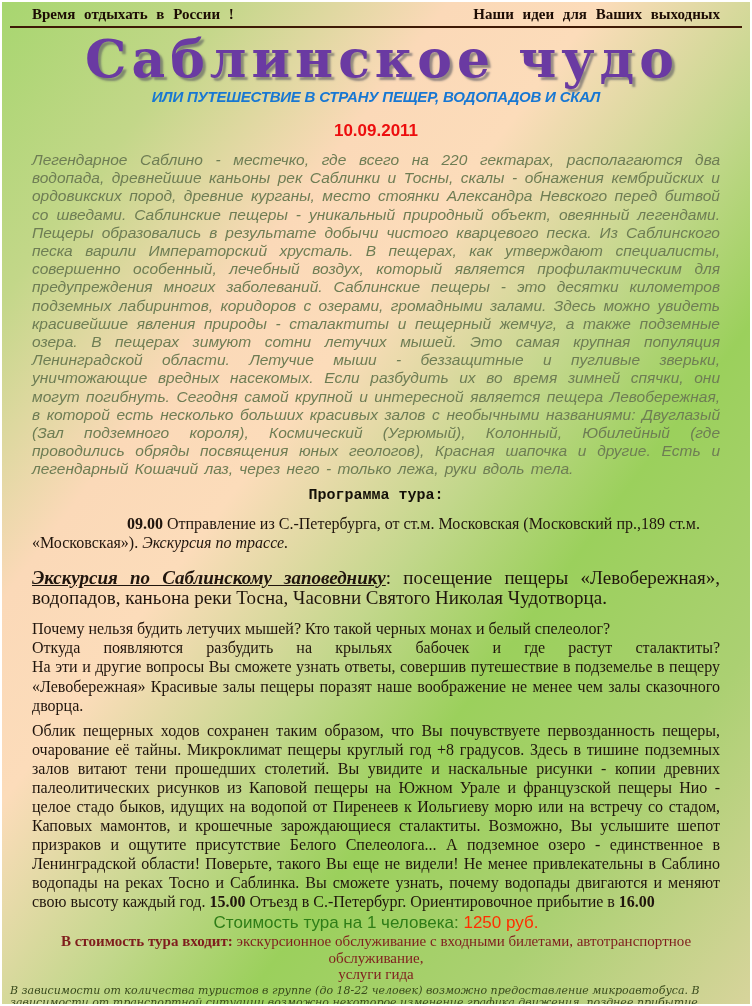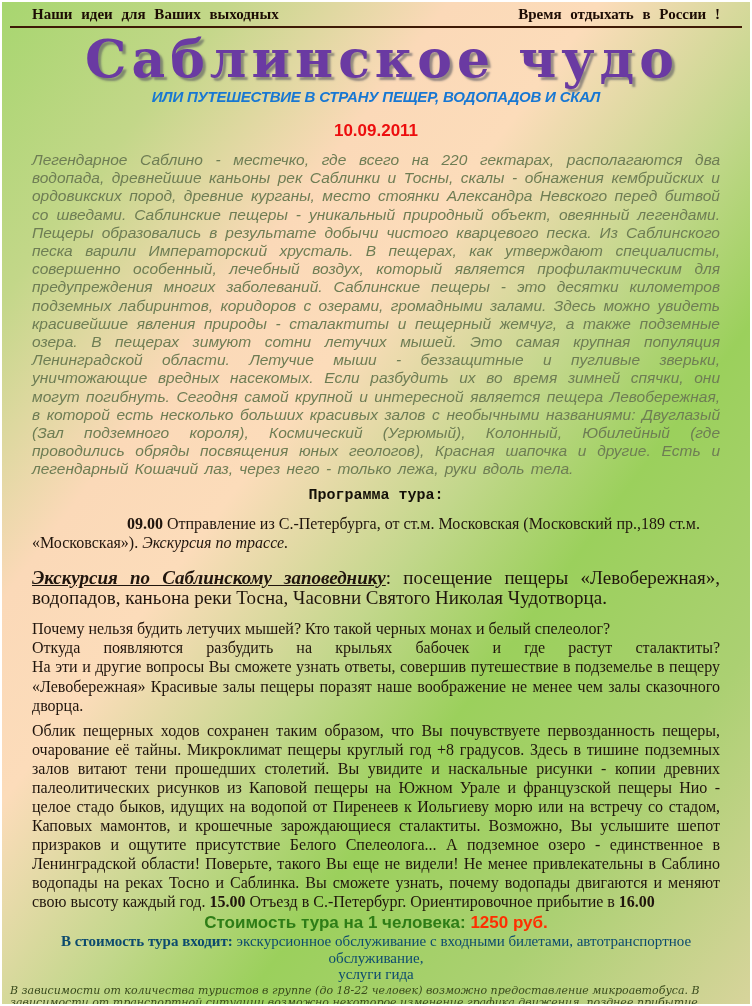--- a/index.html
+++ b/index.html
@@ -60,42 +60,42 @@
   .q2 { text-align: justify; text-align-last: justify; }
   .q3 { text-align: justify; }
   .description {
     margin: 6px 30px 0 30px; text-align: justify;
     font-size: 16px; line-height: 19px;
   }
   .description b { font-weight: bold; }
   .price {
     text-align: center; margin-top: 2px;
     font-family: "Liberation Sans", sans-serif;
-    font-weight: bold; font-size: 17px; line-height: 19px;
+    font-weight: normal; font-size: 17px; line-height: 19px;
   }
   .price-label { color: #2e7d17; }
   .price-value { color: #ff2e00; }
   .includes {
     margin: 1px 18px 0 18px; text-align: center;
-    font-size: 15px; line-height: 16.5px; color: #0c4a6e;
+    font-size: 15px; line-height: 16.5px; color: #7f1d1d;
   }
   .includes .lead { font-weight: bold; }
   .includes .center-line { display: block; }
   .footnote {
     margin: 2px 8px 0 8px;
     font-family: "DejaVu Serif", serif; font-style: italic;
     font-size: 11px; line-height: 12.5px; color: #394a1c;
   }
 </style>
 </head>
 <body>
 
 <header class="topbar">
+  <span>Время отдыхать в России !</span>
   <span>Наши идеи для Ваших выходных</span>
-  <span>Время отдыхать в России !</span>
 </header>
 
 <h1 class="title">Саблинское чудо</h1>
 
 <div class="subtitle">ИЛИ ПУТЕШЕСТВИЕ В СТРАНУ ПЕЩЕР, ВОДОПАДОВ И СКАЛ</div>
 
 <div class="date">10.09.2011</div>
 
 <p class="intro">Легендарное Саблино - местечко, где всего на 220 гектарах, располагаются два водопада, древнейшие каньоны рек Саблинки и Тосны, скалы - обнажения кембрийских и ордовикских пород, древние курганы, место стоянки Александра Невского перед битвой со шведами. Саблинские пещеры - уникальный природный объект, овеянный легендами. Пещеры образовались в результате добычи чистого кварцевого песка. Из Саблинского песка варили Императорский хрусталь. В пещерах, как утверждают специалисты, совершенно особенный, лечебный воздух, который является профилактическим для предупреждения многих заболеваний. Саблинские пещеры - это десятки километров подземных лабиринтов, коридоров с озерами, громадными залами. Здесь можно увидеть красивейшие явления природы - сталактиты и пещерный жемчуг, а также подземные озера. В пещерах зимуют сотни летучих мышей. Это самая крупная популяция Ленинградской области. Летучие мыши - беззащитные и пугливые зверьки, уничтожающие вредных насекомых. Если разбудить их во время зимней спячки, они могут погибнуть. Сегодня самой крупной и интересной является пещера Левобережная, в которой есть несколько больших красивых залов с необычными названиями: Двуглазый (Зал подземного короля), Космический (Угрюмый), Колонный, Юбилейный (где проводились обряды посвящения юных геологов), Красная шапочка и другие. Есть и легендарный Кошачий лаз, через него - только лежа, руки вдоль тела.</p>
 

